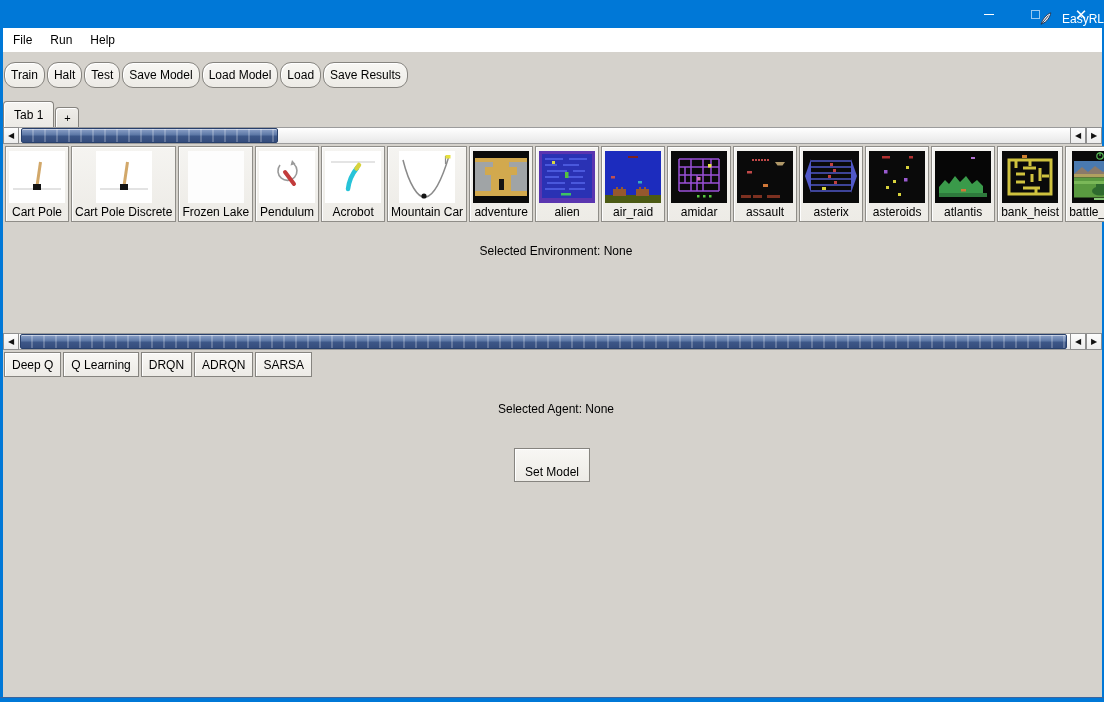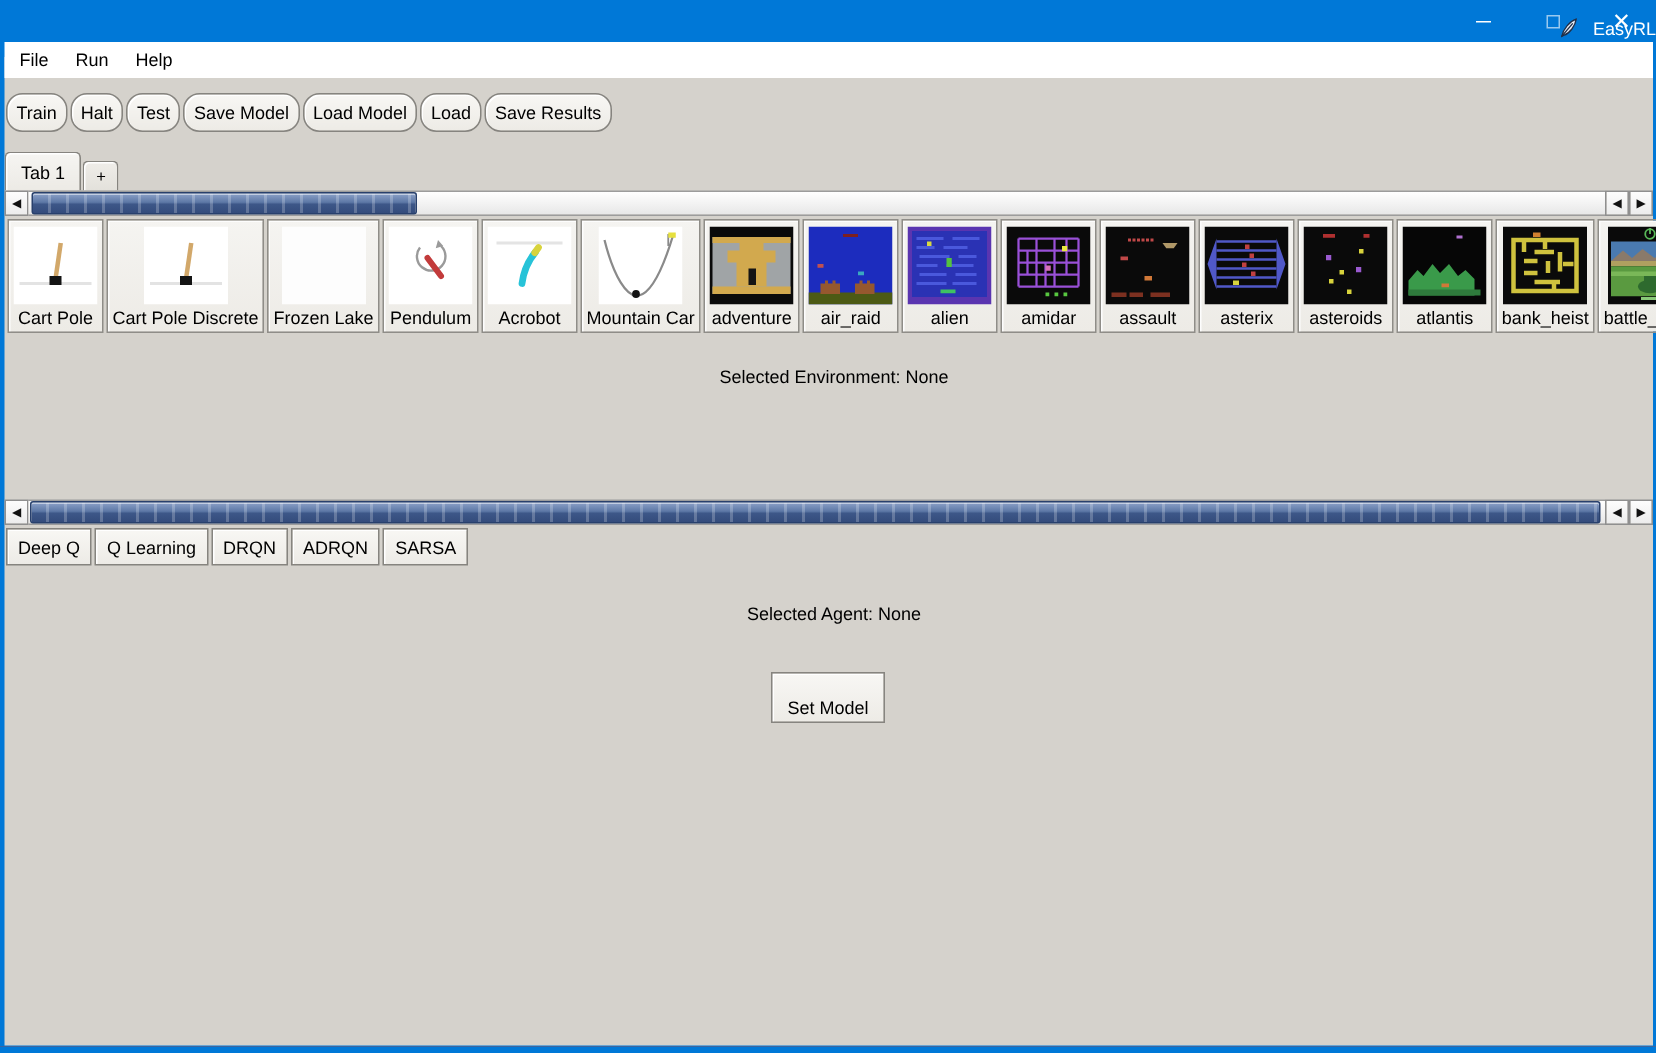--- a/index.html
+++ b/index.html
@@ -217,47 +217,47 @@
             <rect x="2" y="40" width="52" height="5" fill="#d2a94e"></rect>
             <path d="M12 16 h8 v-5 h16 v5 h8 v8 h-6 v16 h-20 v-16 h-6 z" fill="#d2a94e"></path>
             <rect x="26" y="28" width="5" height="11" fill="#141414"></rect>
           </svg>
         </span>
         <span class="env-name">adventure</span>
       </div>
       <div class="env-card">
         <span class="env-thumb">
           <svg viewBox="0 0 56 52">
+            <rect width="56" height="52" fill="#5a35b0"></rect>
+            <rect x="3" y="3" width="50" height="44" fill="#2a32b4"></rect>
+            <g stroke="#4a58dc" stroke-width="2" fill="none">
+              <path d="M6 8 h18 M30 8 h18 M6 14 h12 M24 14 h16 M8 20 h20 M34 20 h12 M6 26 h14 M26 26 h18 M8 32 h18 M32 32 h14 M6 38 h20 M30 38 h16"></path>
+            </g>
+            <rect x="26" y="21" width="3.5" height="6" fill="#54c23e"></rect>
+            <rect x="13" y="10" width="3" height="3" fill="#d8d840"></rect>
+            <rect x="22" y="42" width="10" height="2.5" fill="#3ec262"></rect>
+          </svg>
+        </span>
+        <span class="env-name">alien</span>
+      </div>
+      <div class="env-card">
+        <span class="env-thumb">
+          <svg viewBox="0 0 56 52">
             <rect width="56" height="52" fill="#1c2cbe"></rect>
             <rect y="44" width="56" height="8" fill="#4c5a14"></rect>
             <rect x="23" y="5" width="10" height="2" fill="#7c2020"></rect>
             <g fill="#96582e">
               <path d="M8 38 h3 v-2 h2 v2 h3 v-2 h2 v2 h3 v7 h-13 z"></path>
               <path d="M31 38 h3 v-2 h2 v2 h3 v-2 h2 v2 h3 v7 h-13 z"></path>
             </g>
             <rect x="6" y="25" width="4" height="2.5" fill="#c05050"></rect>
             <rect x="33" y="30" width="4" height="2.5" fill="#3aa8c0"></rect>
           </svg>
         </span>
         <span class="env-name">air_raid</span>
-      </div>
-      <div class="env-card">
-        <span class="env-thumb">
-          <svg viewBox="0 0 56 52">
-            <rect width="56" height="52" fill="#5a35b0"></rect>
-            <rect x="3" y="3" width="50" height="44" fill="#2a32b4"></rect>
-            <g stroke="#4a58dc" stroke-width="2" fill="none">
-              <path d="M6 8 h18 M30 8 h18 M6 14 h12 M24 14 h16 M8 20 h20 M34 20 h12 M6 26 h14 M26 26 h18 M8 32 h18 M32 32 h14 M6 38 h20 M30 38 h16"></path>
-            </g>
-            <rect x="26" y="21" width="3.5" height="6" fill="#54c23e"></rect>
-            <rect x="13" y="10" width="3" height="3" fill="#d8d840"></rect>
-            <rect x="22" y="42" width="10" height="2.5" fill="#3ec262"></rect>
-          </svg>
-        </span>
-        <span class="env-name">alien</span>
       </div>
       <div class="env-card">
         <span class="env-thumb">
           <svg viewBox="0 0 56 52">
             <rect width="56" height="52" fill="#0a0a0a"></rect>
             <g stroke="#9a50d8" stroke-width="1.5" fill="none">
               <path d="M8 8 h40 M8 16 h40 M8 24 h40 M8 32 h40 M8 40 h40 M8 8 v32 M20 8 v32 M32 8 v32 M48 8 v32 M14 16 v16 M26 24 v16 M40 8 v24"></path>
             </g>
             <rect x="37" y="13" width="3.5" height="3.5" fill="#e8e840"></rect>
             <rect x="26" y="26" width="3.5" height="3.5" fill="#d870b8"></rect>

